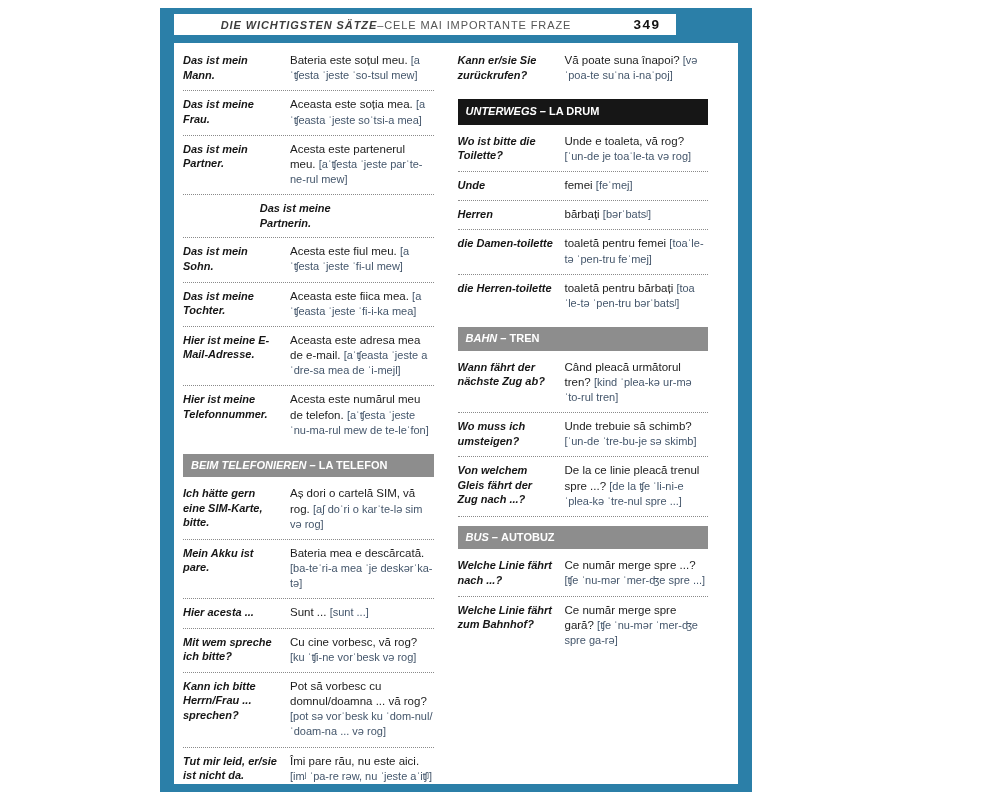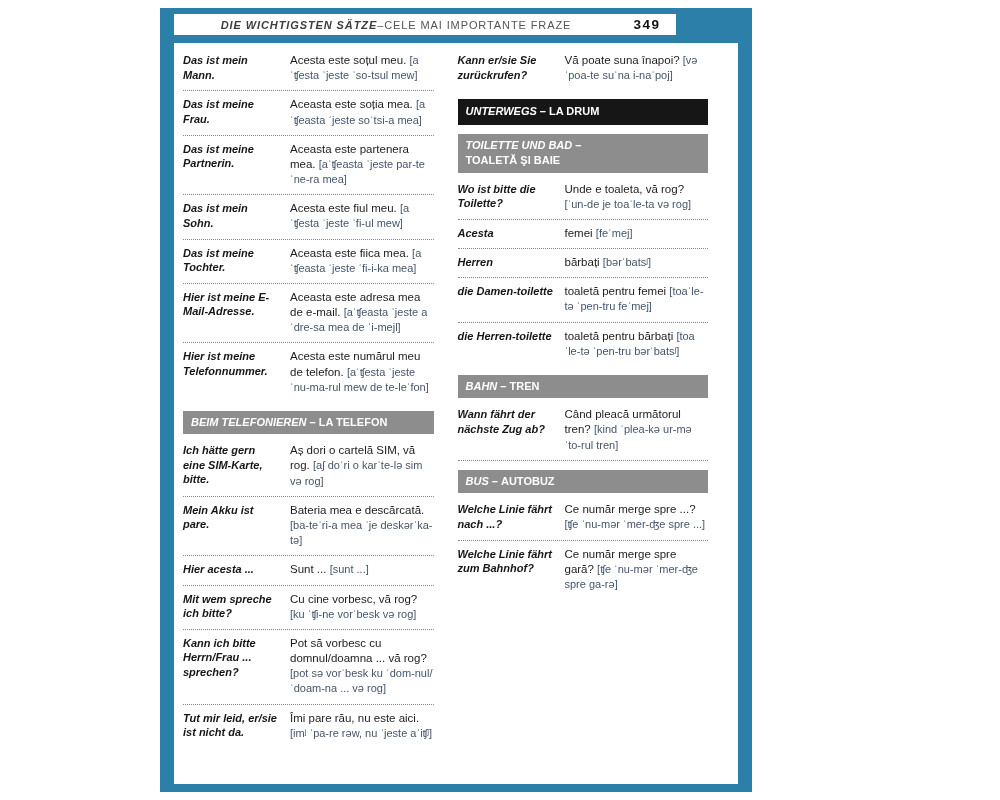--- a/index.html
+++ b/index.html
@@ -74,29 +74,32 @@
       <span class="ht-de">DIE WICHTIGSTEN SÄTZE</span>
         <span class="ht-ro"> – </span>
         <span class="ht-ro">CELE MAI IMPORTANTE FRAZE</span>
     </div>
     <div class="page-number">349</div>
   </div>
   <div class="content">
     <div class="col" id="col-left">
         <div class="row">
           <div class="de">Das ist mein Mann.</div>
-          <div class="tr"><span class="ro">Acesta este soțul meu. </span><span class="phon">[aˈʧesta ˈjeste ˈso-tsul mew]</span></div>
+          <div class="tr"><span class="ro">Bateria este soțul meu. </span><span class="phon">[aˈʧesta ˈjeste ˈso-tsul mew]</span></div>
         </div>
         <div class="row">
           <div class="de">Das ist meine Frau.</div>
           <div class="tr"><span class="ro">Aceasta este soția mea. </span><span class="phon">[aˈʧeasta ˈjeste soˈtsi-a mea]</span></div>
         </div>
         <div class="row">
+          <div class="de">Das ist mein Partner.</div>
+          <div class="tr"><span class="ro">Acesta este partenerul meu. </span><span class="phon">[aˈʧesta ˈjeste parˈte-ne-rul mew]</span></div>
+        </div>
+        <div class="row">
           <div class="de">Das ist meine Partnerin.</div>
-          <div class="tr"><span class="ro">Aceasta este partenera mea. </span><span class="phon">[aˈʧeasta ˈjeste par-teˈne-ra mea]</span></div>
         </div>
         <div class="row">
           <div class="de">Das ist mein Sohn.</div>
           <div class="tr"><span class="ro">Acesta este fiul meu. </span><span class="phon">[aˈʧesta ˈjeste ˈfi-ul mew]</span></div>
         </div>
         <div class="row">
           <div class="de">Das ist meine Tochter.</div>
           <div class="tr"><span class="ro">Aceasta este fiica mea. </span><span class="phon">[aˈʧeasta ˈjeste ˈfi-i-ka mea]</span></div>
         </div>
         <div class="row">
@@ -132,46 +135,53 @@
           <div class="de">Tut mir leid, er/sie ist nicht da.</div>
           <div class="tr"><span class="ro">Îmi pare rău, nu este aici. </span><span class="phon">[imʲ ˈpa-re rəw, nu ˈjeste aˈiʧʲ]</span></div>
         </div>
       </div>
     <div class="col" id="col-right">
         <div class="row no-border">
           <div class="de">Kann er/sie Sie zurückrufen?</div>
           <div class="tr"><span class="ro">Vă poate suna înapoi? </span><span class="phon">[və ˈpoa-te suˈna i-naˈpoj]</span></div>
         </div>
         <div class="section-header black"><span class="hd-de">UNTERWEGS – </span><span class="hd-ro">LA DRUM</span></div>
-        <div class="section-header"><span class="hd-de">TOILETTE UND BAD – </span><br><span class="hd-ro">TOALETĂ ŞI BAIE</span></div>
         <div class="row">
           <div class="de">Wo ist bitte die Toilette?</div>
           <div class="tr"><span class="ro">Unde e toaleta, vă rog? </span><span class="phon">[ˈun-de je toaˈle-ta və rog]</span></div>
         </div>
         <div class="row">
-          <div class="de">Acesta</div>
+          <div class="de">Unde</div>
           <div class="tr"><span class="ro">femei </span><span class="phon">[feˈmej]</span></div>
         </div>
         <div class="row">
           <div class="de">Herren</div>
           <div class="tr"><span class="ro">bărbați </span><span class="phon">[bərˈbatsʲ]</span></div>
         </div>
         <div class="row">
           <div class="de">die Damen-toilette</div>
           <div class="tr"><span class="ro">toaletă pentru femei </span><span class="phon">[toaˈle-tə ˈpen-tru feˈmej]</span></div>
         </div>
         <div class="row no-border">
           <div class="de">die Herren-toilette</div>
           <div class="tr"><span class="ro">toaletă pentru bărbați </span><span class="phon">[toaˈle-tə ˈpen-tru bərˈbatsʲ]</span></div>
         </div>
         <div class="section-header"><span class="hd-de">BAHN – </span><span class="hd-ro">TREN</span></div>
         <div class="row">
           <div class="de">Wann fährt der nächste Zug ab?</div>
           <div class="tr"><span class="ro">Când pleacă următorul tren? </span><span class="phon">[kind ˈplea-kə ur-məˈto-rul tren]</span></div>
         </div>
+        <div class="row">
+          <div class="de">Wo muss ich umsteigen?</div>
+          <div class="tr"><span class="ro">Unde trebuie să schimb? </span><span class="phon">[ˈun-de ˈtre-bu-je sə skimb]</span></div>
+        </div>
+        <div class="row">
+          <div class="de">Von welchem Gleis fährt der Zug nach ...?</div>
+          <div class="tr"><span class="ro">De la ce linie pleacă trenul spre ...? </span><span class="phon">[de la ʧe ˈli-ni-e ˈplea-kə ˈtre-nul spre ...]</span></div>
+        </div>
         <div class="section-header"><span class="hd-de">BUS – </span><span class="hd-ro">AUTOBUZ</span></div>
         <div class="row">
           <div class="de">Welche Linie fährt nach ...?</div>
           <div class="tr"><span class="ro">Ce număr merge spre ...? </span><span class="phon">[ʧe ˈnu-mər ˈmer-ʤe spre ...]</span></div>
         </div>
         <div class="row no-border">
           <div class="de">Welche Linie fährt zum Bahnhof?</div>
           <div class="tr"><span class="ro">Ce număr merge spre gară? </span><span class="phon">[ʧe ˈnu-mər ˈmer-ʤe spre ga-rə]</span></div>
         </div>
       </div>

